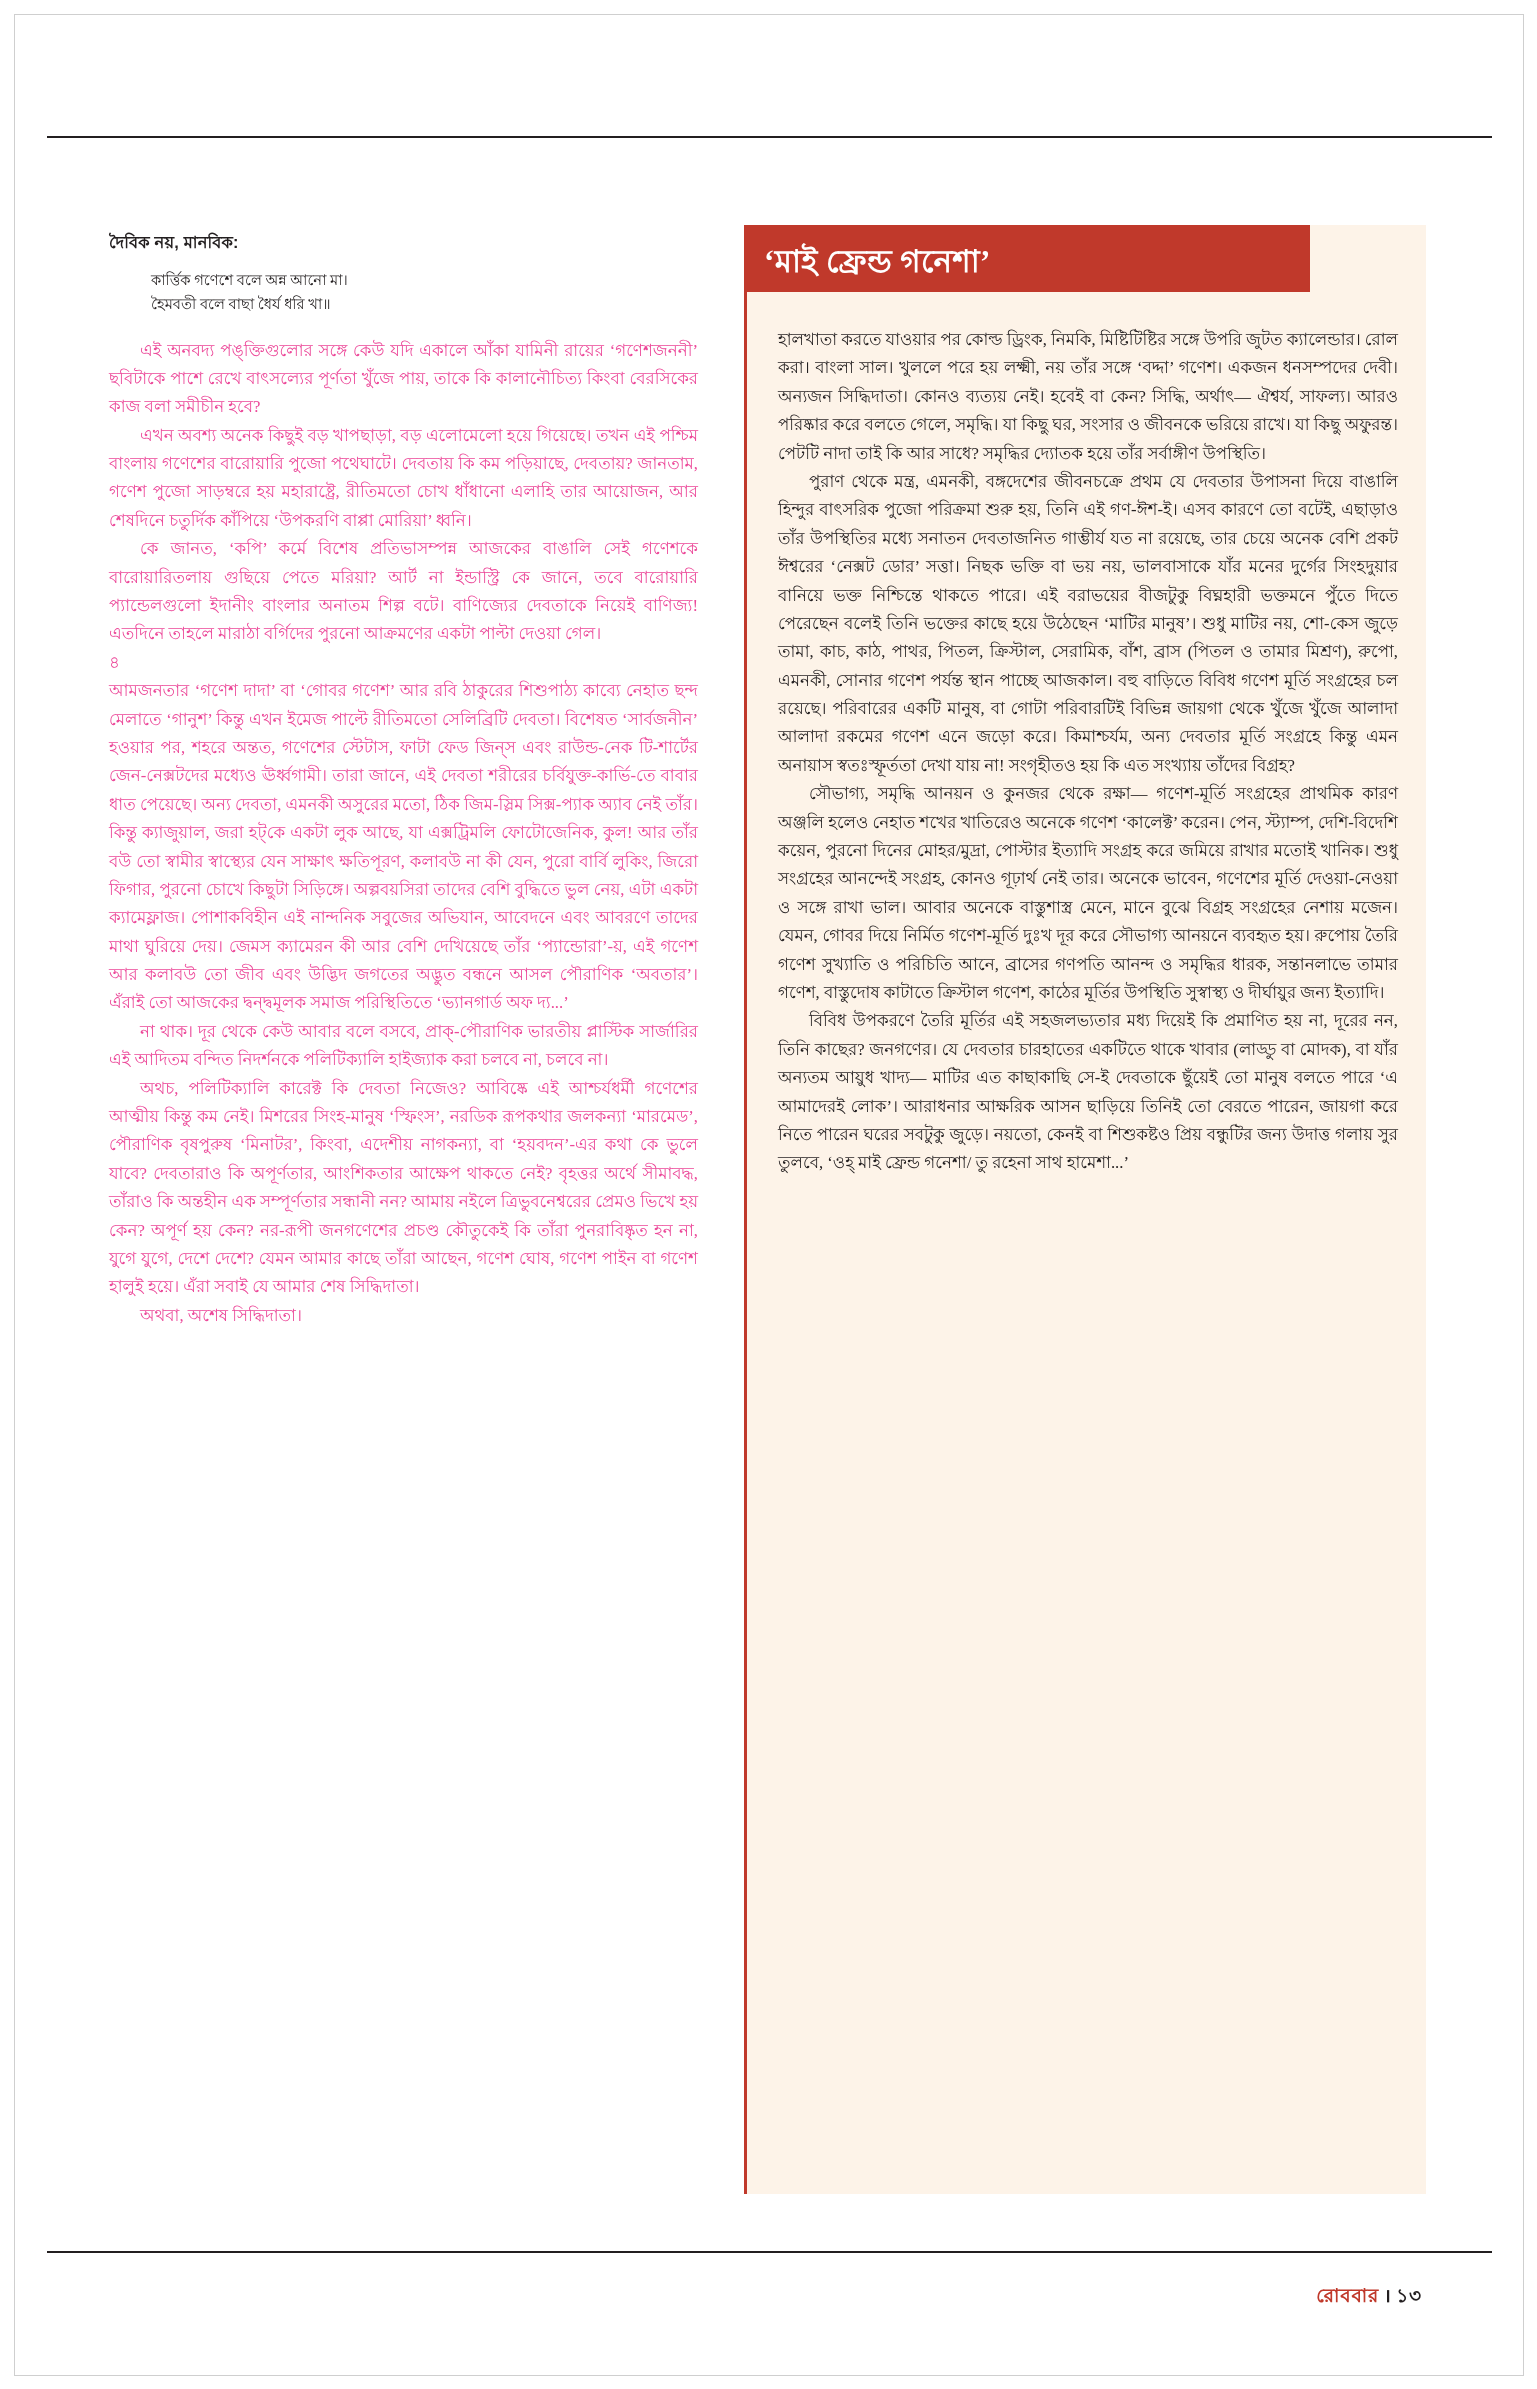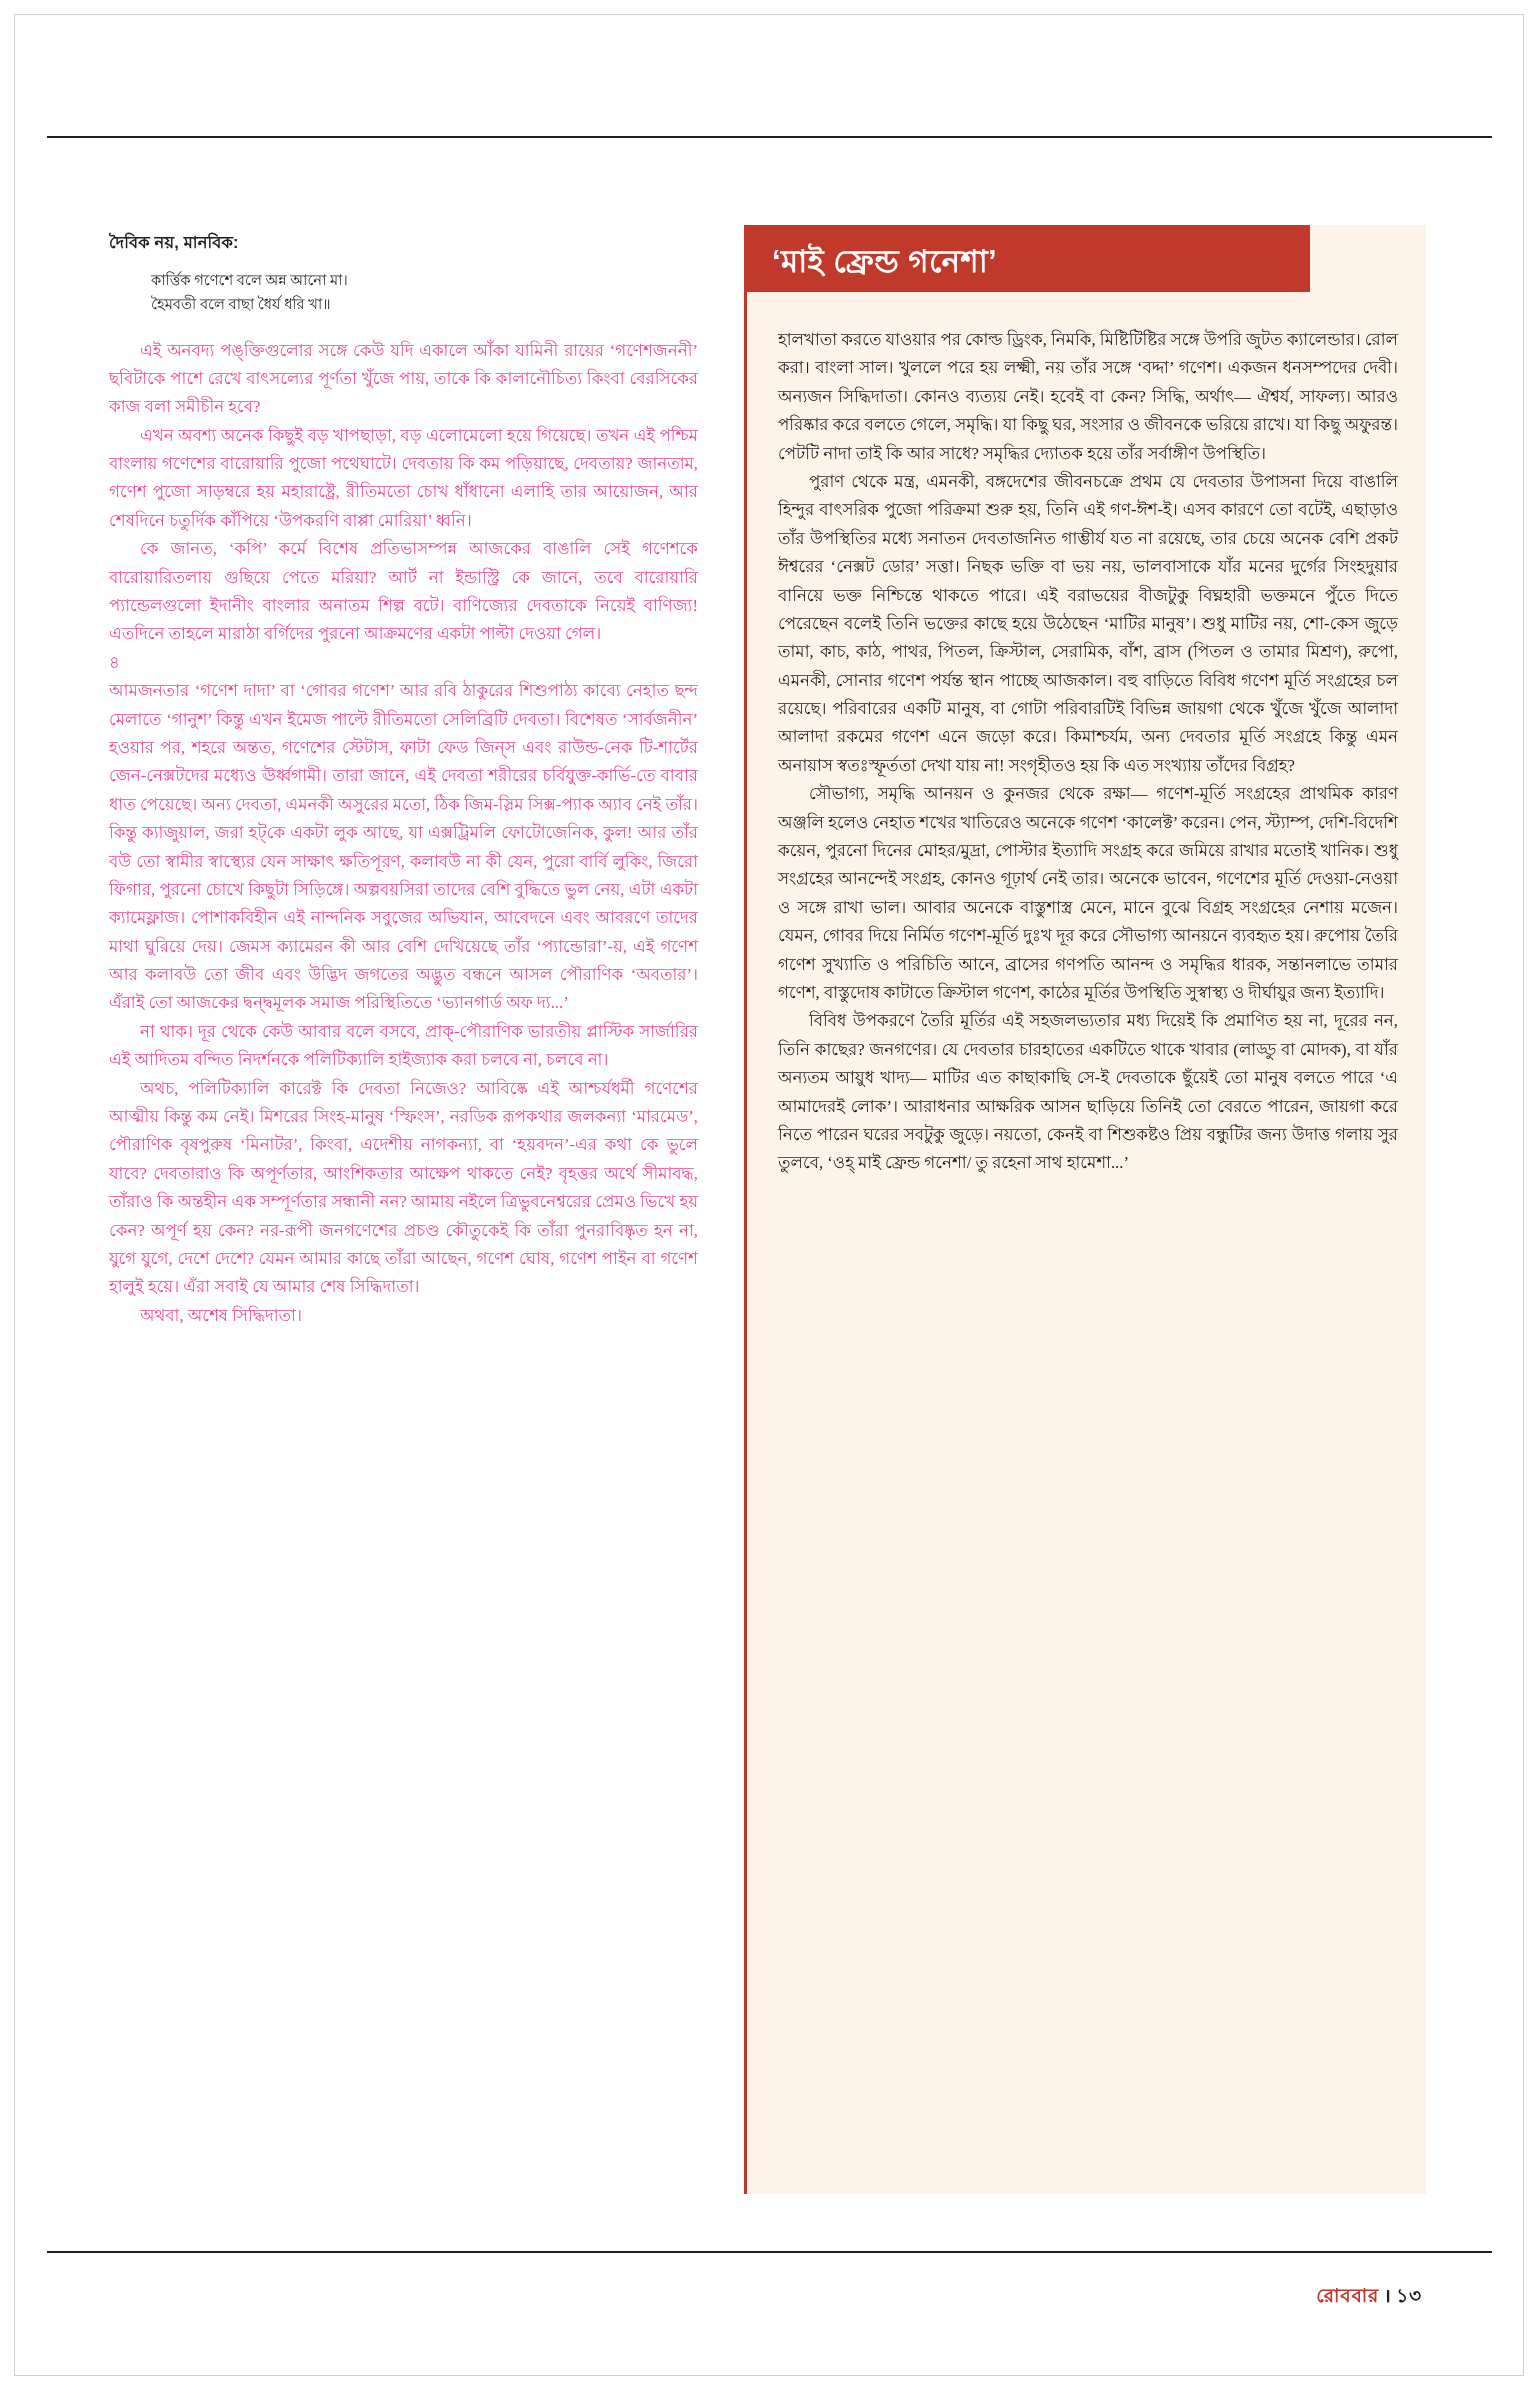--- a/index.html
+++ b/index.html
@@ -106,24 +106,24 @@
   .panel-headbar {
     position: absolute;
     left: 744px;
     top: 225px;
     width: 566px;
     height: 67px;
     background: #c0392b;
   }
   .panel-headbar .htitle {
     position: absolute;
-    left: 28px;
+    left: 20px;
     top: 12.4px;
     color: #ffffff;
-    font-family: Liberation Sans, sans-serif;
+    font-family: Liberation Serif, serif;
     font-size: 31px;
     font-weight: bold;
     letter-spacing: 0.4px;
     white-space: nowrap;
   }
   .right-body {
     position: absolute;
     left: 770px;
     top: 326px;
     width: 620px;

